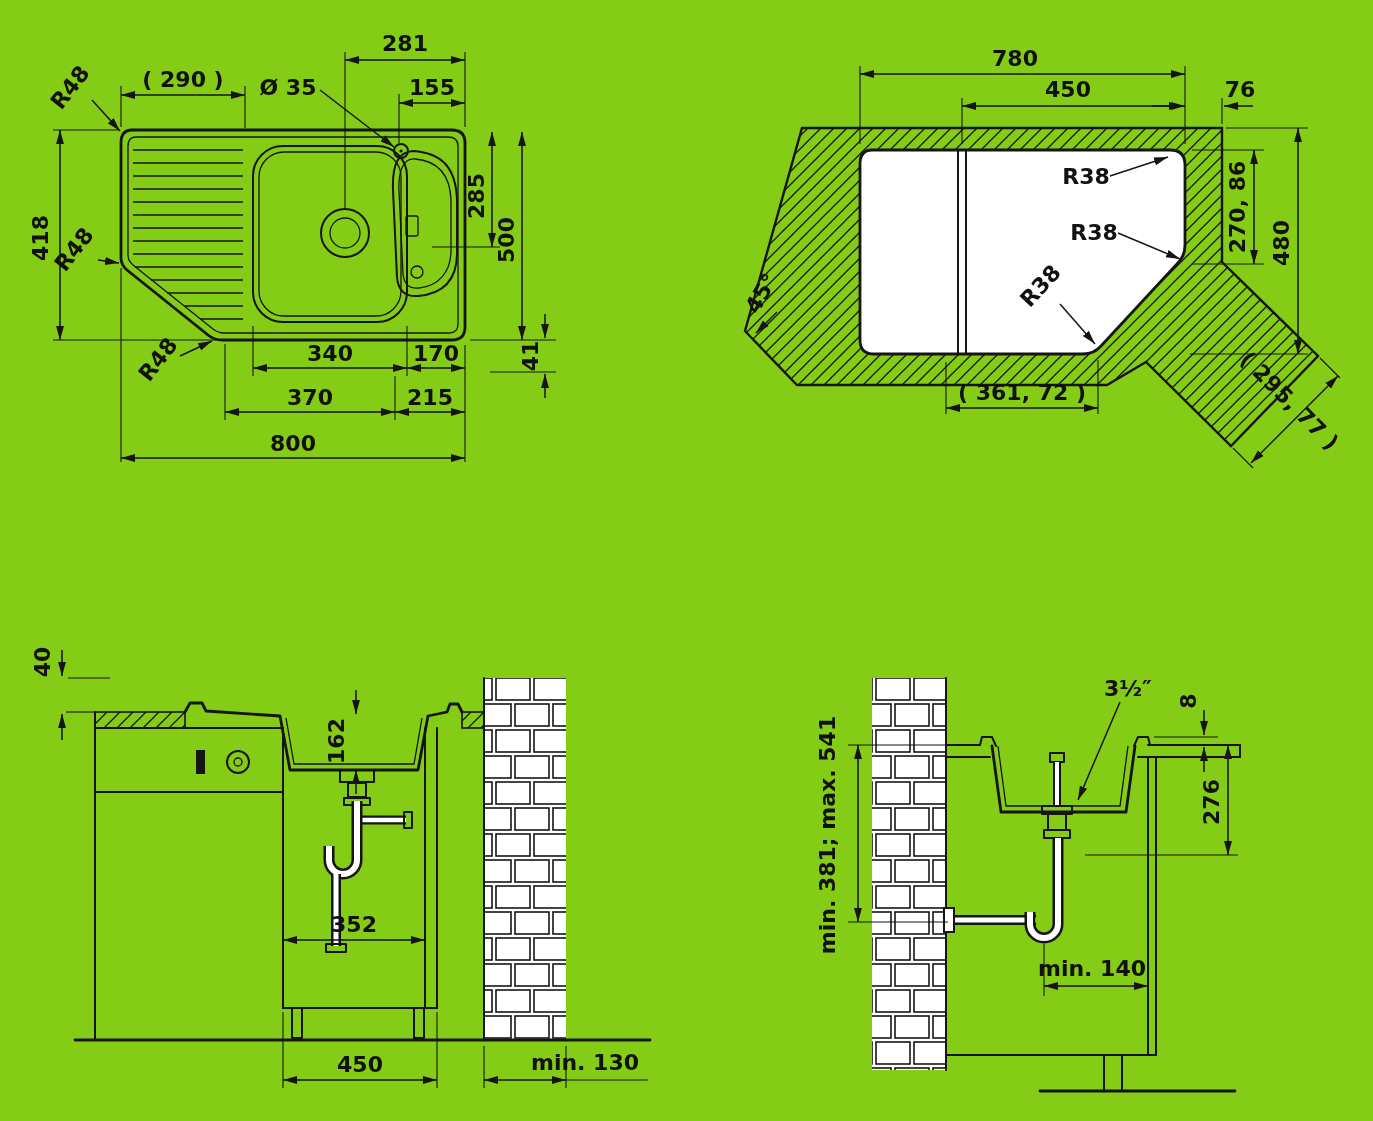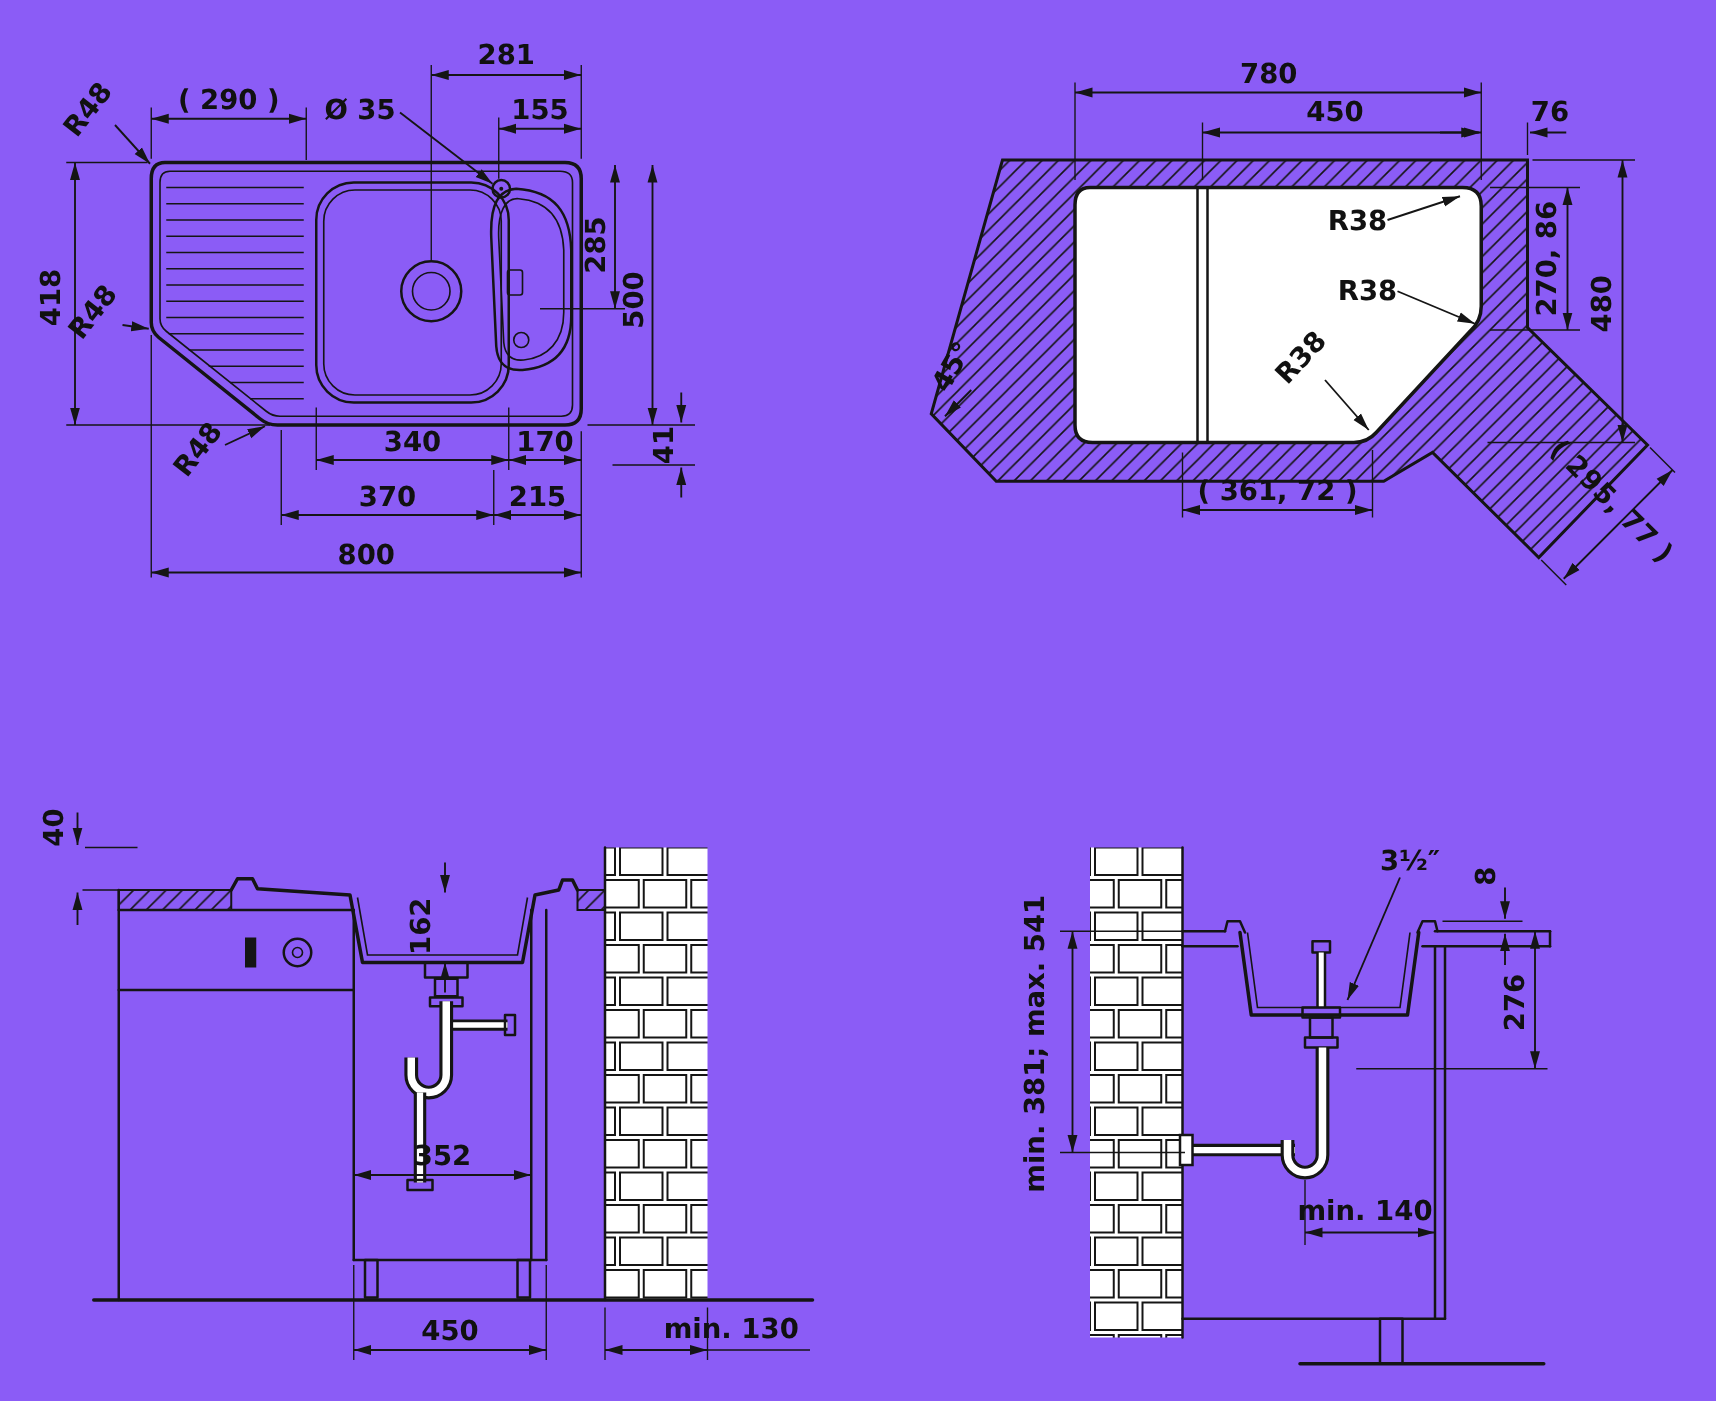--- a/index.html
+++ b/index.html
@@ -1,16 +1,16 @@
 <!DOCTYPE html>
 <html><head>
 <meta charset="utf-8">
 <style>
   html,body{margin:0;padding:0;background:#fff}
-  .stage{position:relative;width:1373px;height:1121px;background:#8b5cf6;overflow:hidden}
+  .stage{position:relative;width:1373px;height:1121px;background:#84cc16;overflow:hidden}
   svg{position:absolute;left:0;top:0}
   .s{stroke:#151515;fill:none;stroke-width:2;stroke-linecap:round;stroke-linejoin:round}
   .s2{stroke:#151515;fill:none;stroke-width:2.8;stroke-linecap:round;stroke-linejoin:round}
   .t{stroke:#151515;fill:none;stroke-width:1.3}
   .x{stroke:#151515;fill:none;stroke-width:1.1}
   .d{stroke:#151515;fill:none;stroke-width:1.5}
   .dim{font-family:"DejaVu Sans",sans-serif;font-size:22px;font-weight:bold;fill:#111;text-anchor:middle}
 </style>
 </head>
 <body>

